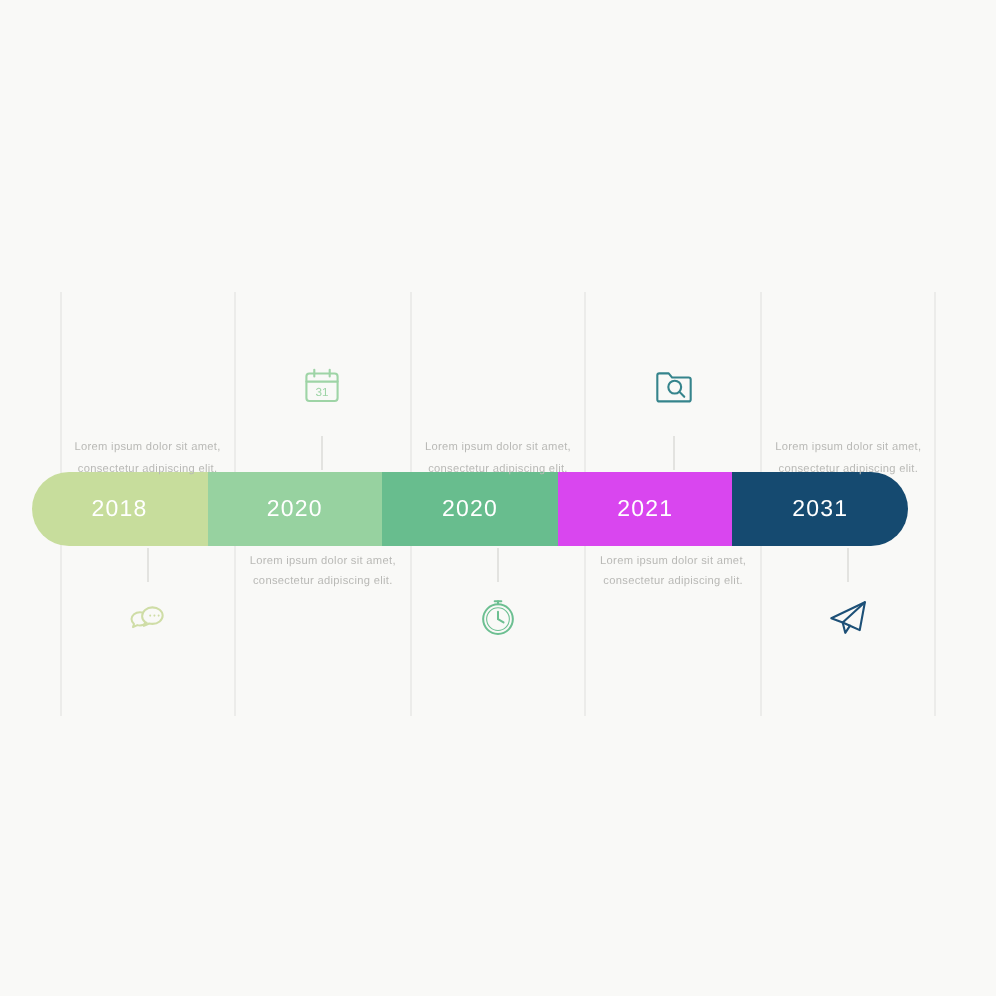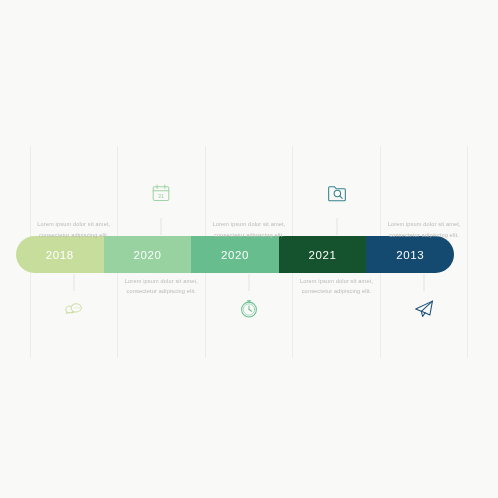--- a/index.html
+++ b/index.html
@@ -137,25 +137,25 @@
   <div class="timeline-bar">
     <div class="bar-segment" style="background: rgb(199, 221, 156);">
       <span class="bar-year">2018</span>
     </div>
     <div class="bar-segment" style="background: rgb(151, 210, 160);">
       <span class="bar-year">2020</span>
     </div>
     <div class="bar-segment" style="background: rgb(104, 189, 142);">
       <span class="bar-year">2020</span>
     </div>
-    <div class="bar-segment" style="background: #14532d;">
+    <div class="bar-segment" style="background: #d946ef;">
       <span class="bar-year">2021</span>
     </div>
     <div class="bar-segment" style="background: rgb(21, 74, 112);">
-      <span class="bar-year">2013</span>
+      <span class="bar-year">2031</span>
     </div>
   </div>
 
   <div class="columns">
 
     <div class="column">
       <div class="desc desc-above">Lorem ipsum dolor sit amet, consectetur adipiscing elit.</div>
       <div class="stem stem-below"></div>
       <div class="icon-wrap icon-below">
         <svg viewBox="0 0 24 24" fill="none" stroke="#cfdda6" stroke-width="1.1" stroke-linecap="round" stroke-linejoin="round">

